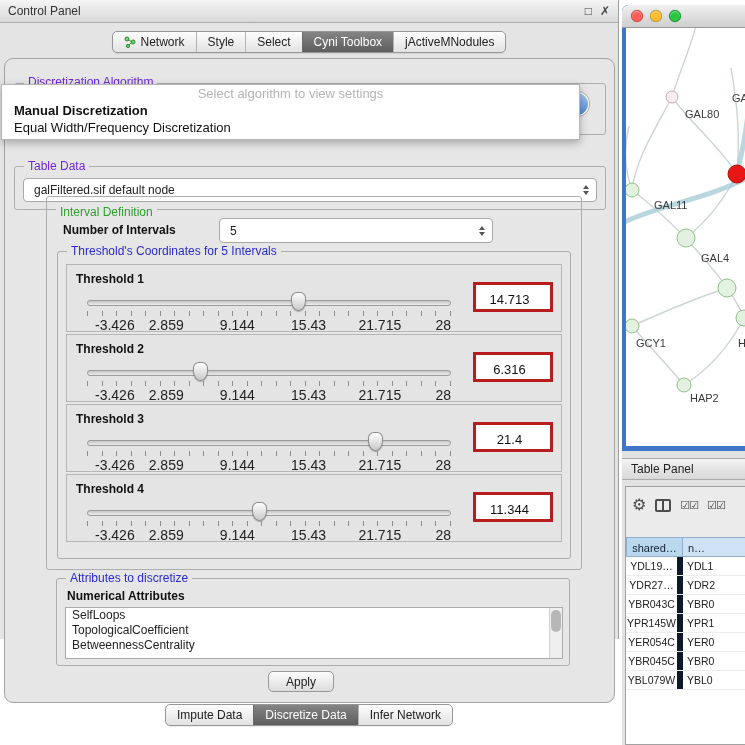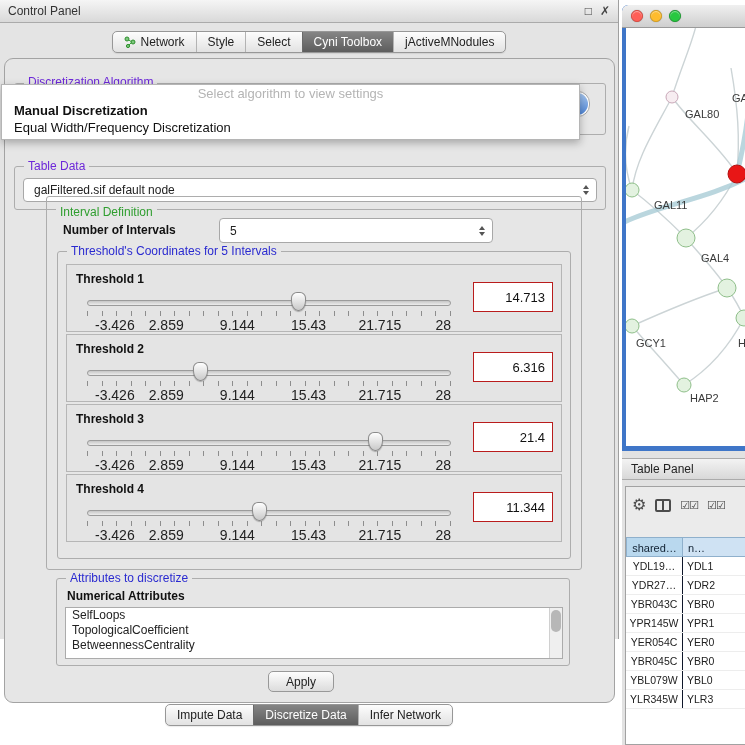--- a/index.html
+++ b/index.html
@@ -81,22 +81,22 @@
     background:linear-gradient(#c6c6c6,#ececec);}
   .thumb{position:absolute;top:1px;width:13px;height:17px;
     background:linear-gradient(#fefefe,#c9c9c9);border:1px solid #8b8b8b;
     border-radius:6px 6px 7px 7px / 6px 6px 10px 10px;box-shadow:0 1px 1px rgba(0,0,0,.25);}
   .tickmarks{position:absolute;left:0;right:0;top:20px;height:5px;
     background:repeating-linear-gradient(to right,#8d8d8d 0 1px,transparent 1px 14.52px);}
   .ticklabels{position:absolute;left:8px;right:0;top:26px;height:11px;font-size:14px;color:#222;}
   .tl{position:absolute;transform:translateX(-50%);white-space:nowrap;}
   .tl0{left:0;transform:none;} .tl1{left:20%;} .tl2{left:40%;} .tl3{left:60%;} .tl4{left:80%;}
   .tl5{left:auto;right:0;transform:none;}
-  .valuebox{position:absolute;right:8px;top:17px;width:80px;height:30px;background:#fff;border:1px solid #b91c1c;
-    font-size:13px;line-height:30px;text-align:right;padding-right:7px;box-sizing:border-box;color:#111;}
+  .valuebox{position:absolute;right:8px;top:17px;width:80px;height:30px;background:#fff;border:3px solid #b91c1c;
+    font-size:13px;line-height:30px;text-align:center;padding-right:7px;box-sizing:border-box;color:#111;}
 
   .attr-group{left:56px;top:578px;width:512px;height:86px;}
   .attr-title{position:absolute;left:10px;top:10px;font-size:12px;font-weight:bold;color:#111;}
   .listbox{position:absolute;left:8px;top:28px;width:496px;height:50px;background:#fff;border:1px solid #ababab;overflow:hidden;}
   .list-item{font-size:12px;line-height:15px;padding-left:6px;white-space:nowrap;color:#222;}
   .vscroll{position:absolute;right:0;top:0;bottom:0;width:12px;background:#efefef;border-left:1px solid #d0d0d0;}
   .vthumb{position:absolute;left:1px;right:1px;top:2px;height:22px;background:#b7b7b7;border-radius:5px;}
 
   .apply{position:absolute;left:268px;top:671px;width:66px;height:21px;border:1px solid #989898;border-radius:5px;
     background:linear-gradient(#fdfdfd,#dcdcdc);font-size:12px;color:#222;font-family:inherit;cursor:default;}
@@ -129,21 +129,21 @@
   .colico{width:16px;height:13px;border:2px solid #4c4c4c;border-radius:2px;position:relative;box-sizing:border-box;}
   .colico::after{content:"";position:absolute;left:5px;top:0;bottom:0;width:2px;background:#4c4c4c;}
   .cbpair{font-size:11px;color:#3d3d3d;letter-spacing:-1px;line-height:1;}
   .thead{position:absolute;left:0;top:50px;right:0;height:20px;display:flex;}
   .th{font-size:11px;line-height:20px;box-sizing:border-box;}
   .th1{width:57px;background:#b9d8ee;border:1px solid #8fb0cc;text-align:center;color:#123;}
   .th2{flex:1;background:#cfe2f3;border-top:1px solid #8fb0cc;border-bottom:1px solid #8fb0cc;padding-left:5px;color:#123;}
   .tbody{position:absolute;left:0;top:70px;right:0;bottom:0;background:#fff;}
   .tr{display:flex;height:18px;border-bottom:1px solid #ededed;}
   .td{font-size:10.5px;line-height:18px;box-sizing:border-box;white-space:nowrap;overflow:hidden;color:#222;}
-  .td1{width:57px;text-align:center;border-right:1px solid #0f172a;}
+  .td1{width:57px;text-align:center;border-right:6px solid #0f172a;}
   .td2{flex:1;padding-left:4px;}
 </style>
 </head>
 <body>
 
 <div class="stage">
 
   <section class="cp">
 
     <header class="cp-titlebar">
@@ -414,20 +414,16 @@
         <div class="td td2">YER0</div>
       </div>
       <div class="tr">
         <div class="td td1">YBR045C</div>
         <div class="td td2">YBR0</div>
       </div>
       <div class="tr">
         <div class="td td1">YBL079W</div>
         <div class="td td2">YBL0</div>
       </div>
-      <div class="tr">
-        <div class="td td1">YLR345W</div>
-        <div class="td td2">YLR3</div>
-      </div>
     </div>
   </section>
 
 </div>
 
 </body></html>

